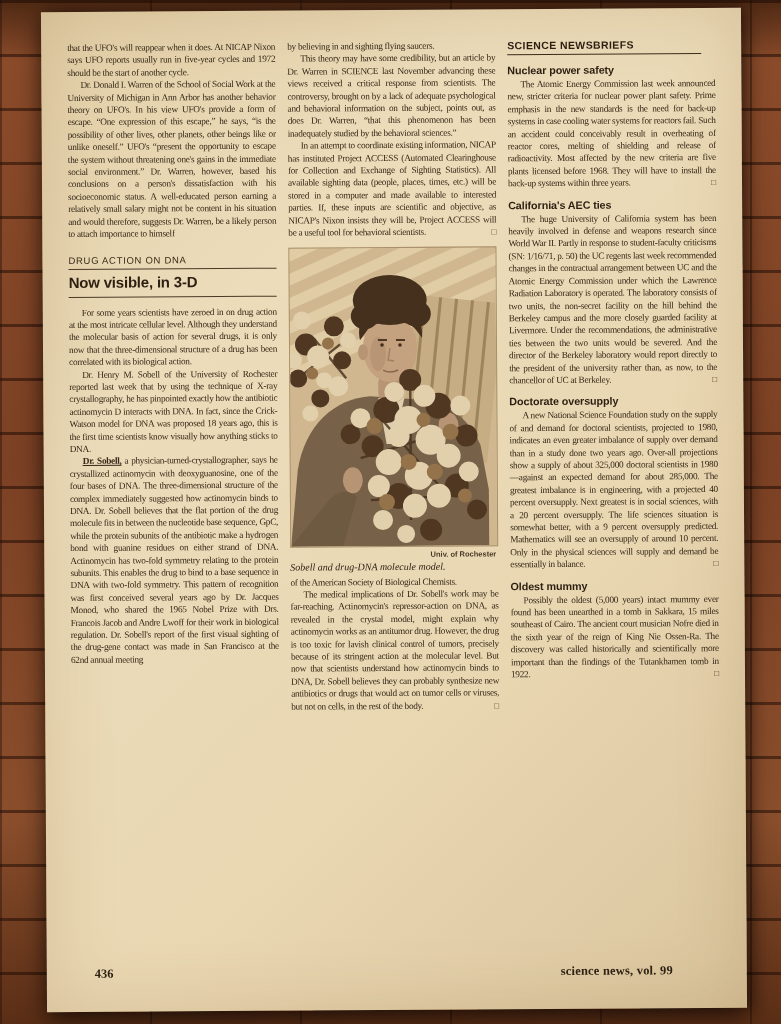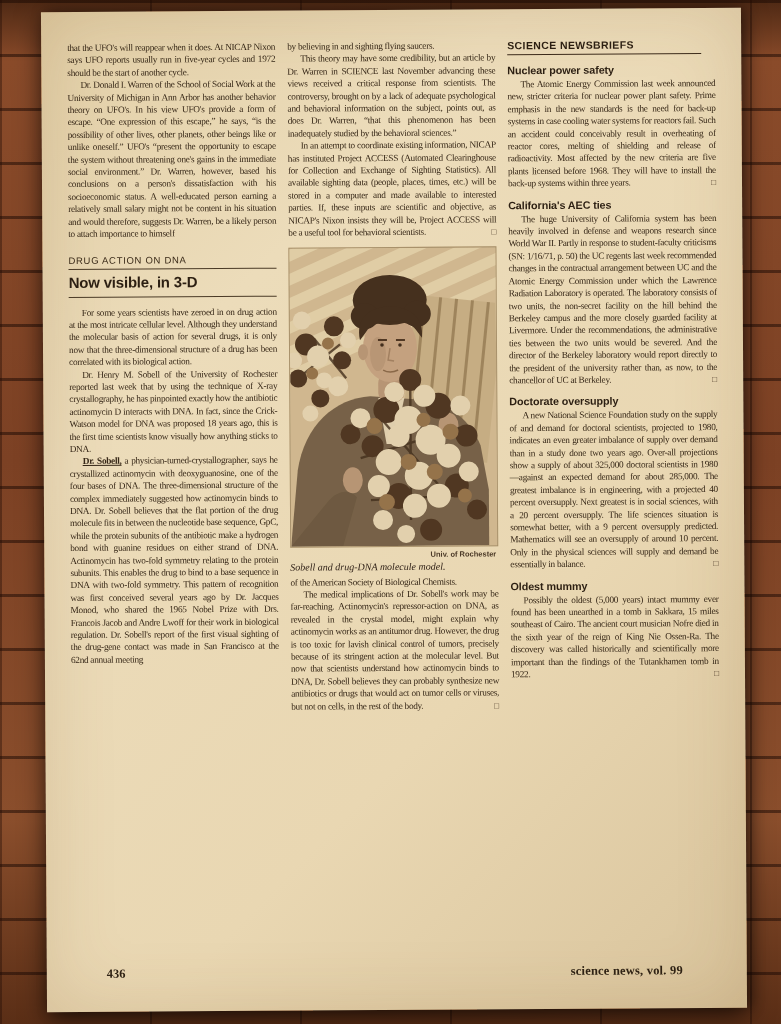--- a/index.html
+++ b/index.html
@@ -42,22 +42,22 @@
 
   figure { margin:8px 0 4px 0; }
   .photo-frame { width:206px; height:298px; border:1px solid #a8916b; background:#d8c29b; overflow:hidden; }
   .photo-credit { text-align:right; font-family:"Liberation Sans", sans-serif; font-weight:bold;
             font-size:7.5px; color:#4a3826; margin:3px 2px 0 0; }
   .photo-caption { font-style:italic; font-size:10px; letter-spacing:0; margin-top:2px; color:#33241a; }
 
   .footer { position:absolute; left:26px; right:26px; bottom:30px; display:flex;
             justify-content:space-between; align-items:baseline;
             font-family:"Liberation Serif", serif; font-weight:bold; font-size:12.5px; color:#2f2214; }
-  .footer .pageno { margin-left:34px; }
-  .footer .journal { margin-right:38px; letter-spacing:.2px; }
+  .footer .pageno { margin-left:22px; }
+  .footer .journal { margin-right:48px; letter-spacing:.2px; }
 </style>
 </head>
 <body>
 
 <div class="page">
   <div class="columns">
 
     <div class="col">
       <p class="bt">that the UFO's will reappear when it does. At NICAP Nixon says UFO reports usually run in five-year cycles and 1972 should be the start of another cycle.</p>
       <p class="bt indent">Dr. Donald I. Warren of the School of Social Work at the University of Michigan in Ann Arbor has another behavior theory on UFO's. In his view UFO's provide a form of escape. “One expression of this escape,” he says, “is the possibility of other lives, other planets, other beings like or unlike oneself.” UFO's “present the opportunity to escape the system without threatening one's gains in the immediate social environment.” Dr. Warren, however, based his conclusions on a person's dissatisfaction with his socioeconomic status. A well-educated person earning a relatively small salary might not be content in his situation and would therefore, suggests Dr. Warren, be a likely person to attach importance to himself</p>

